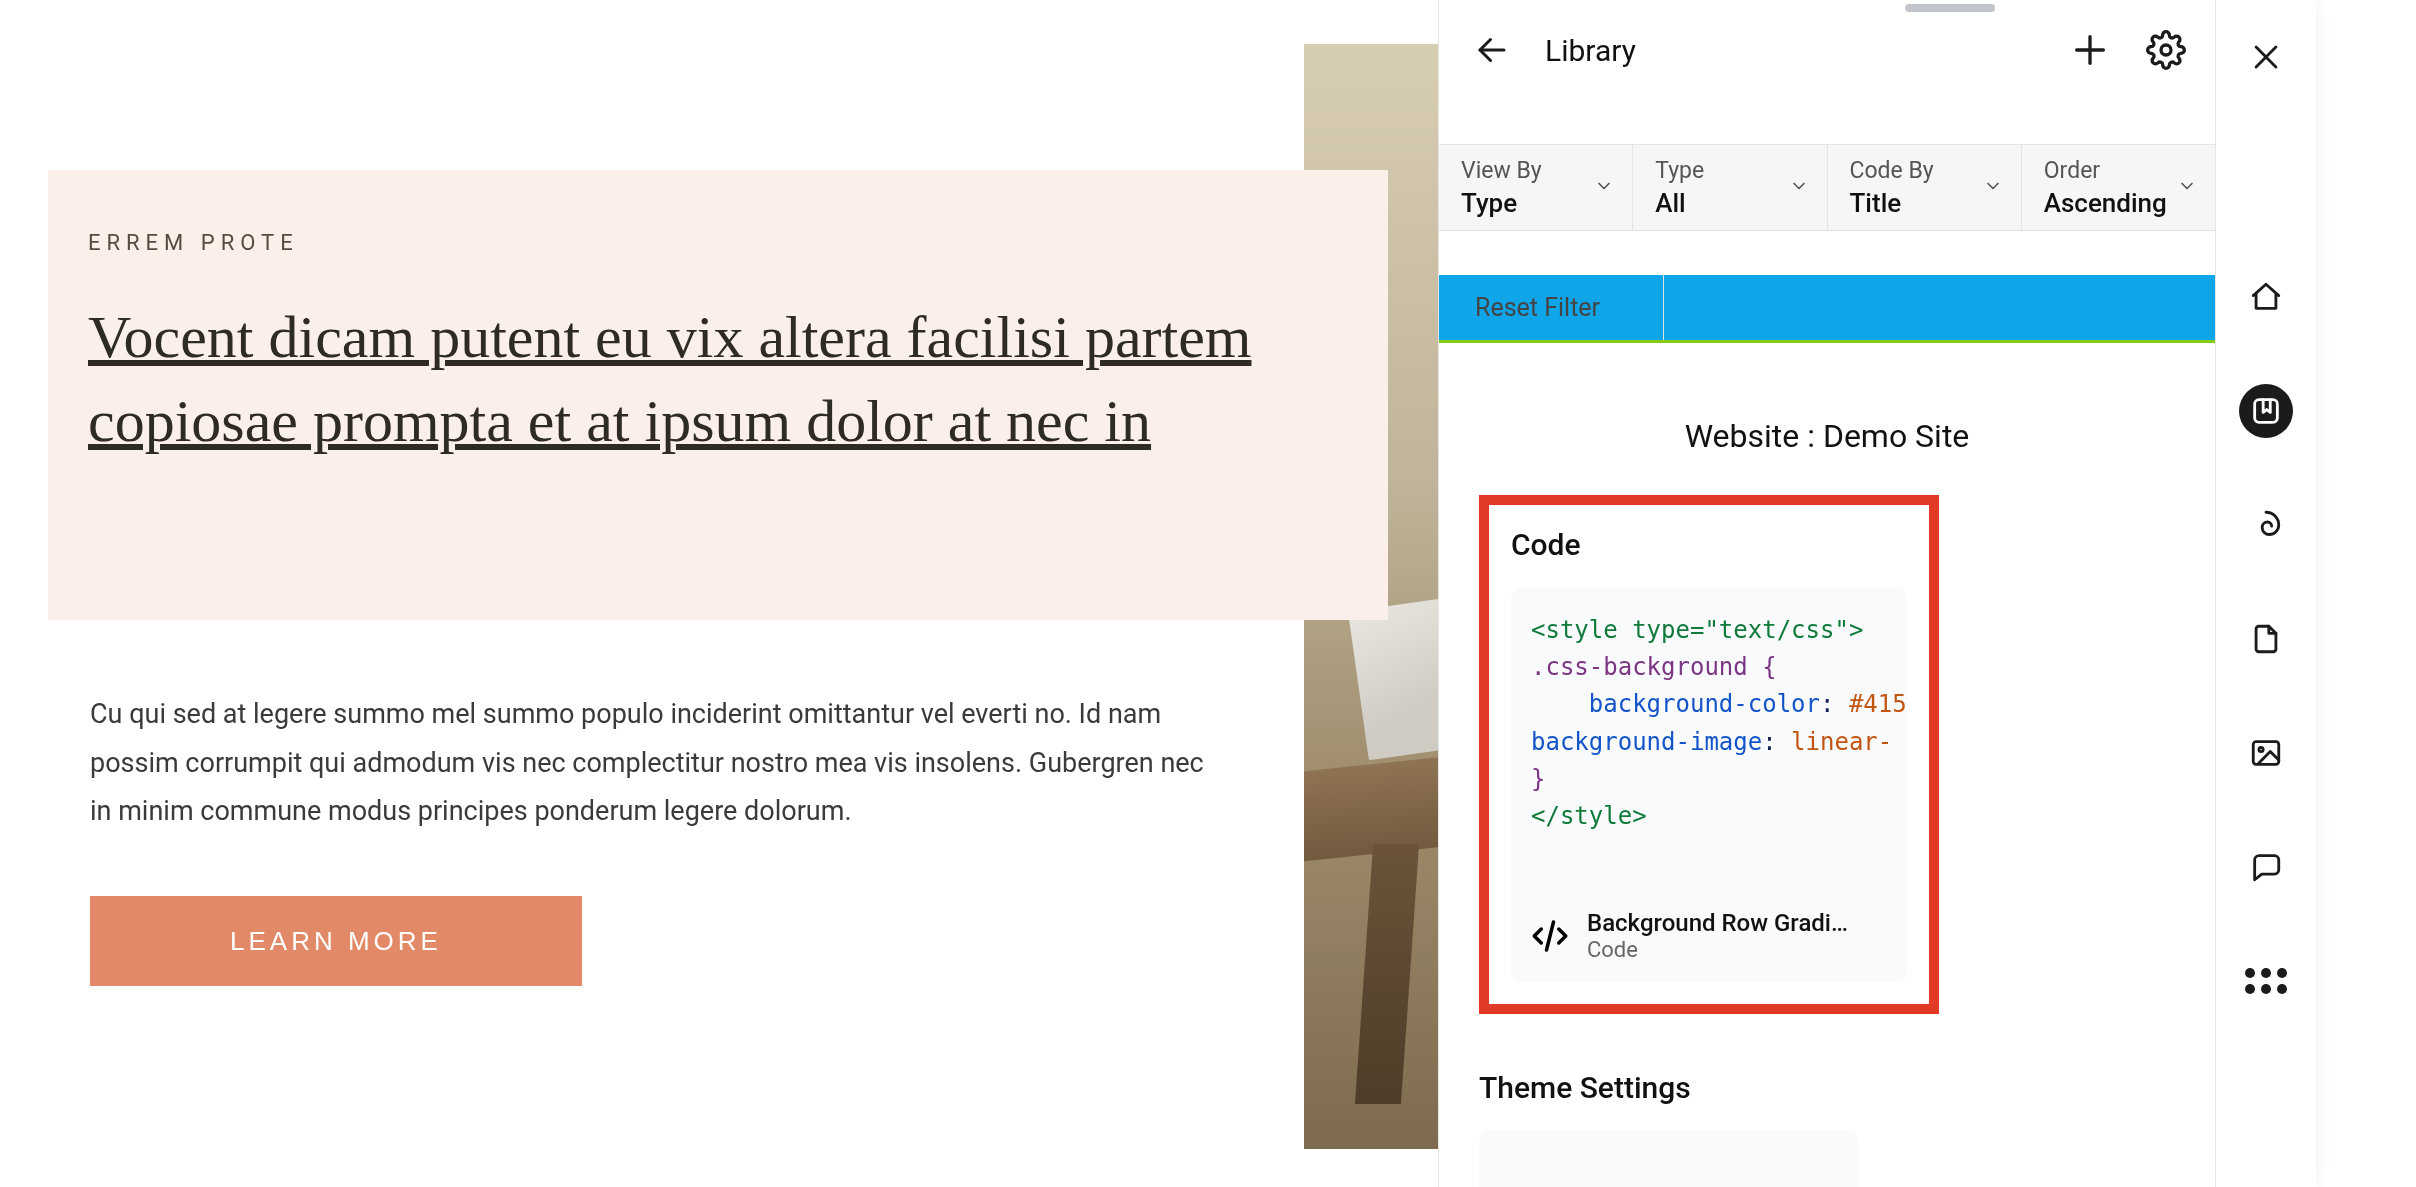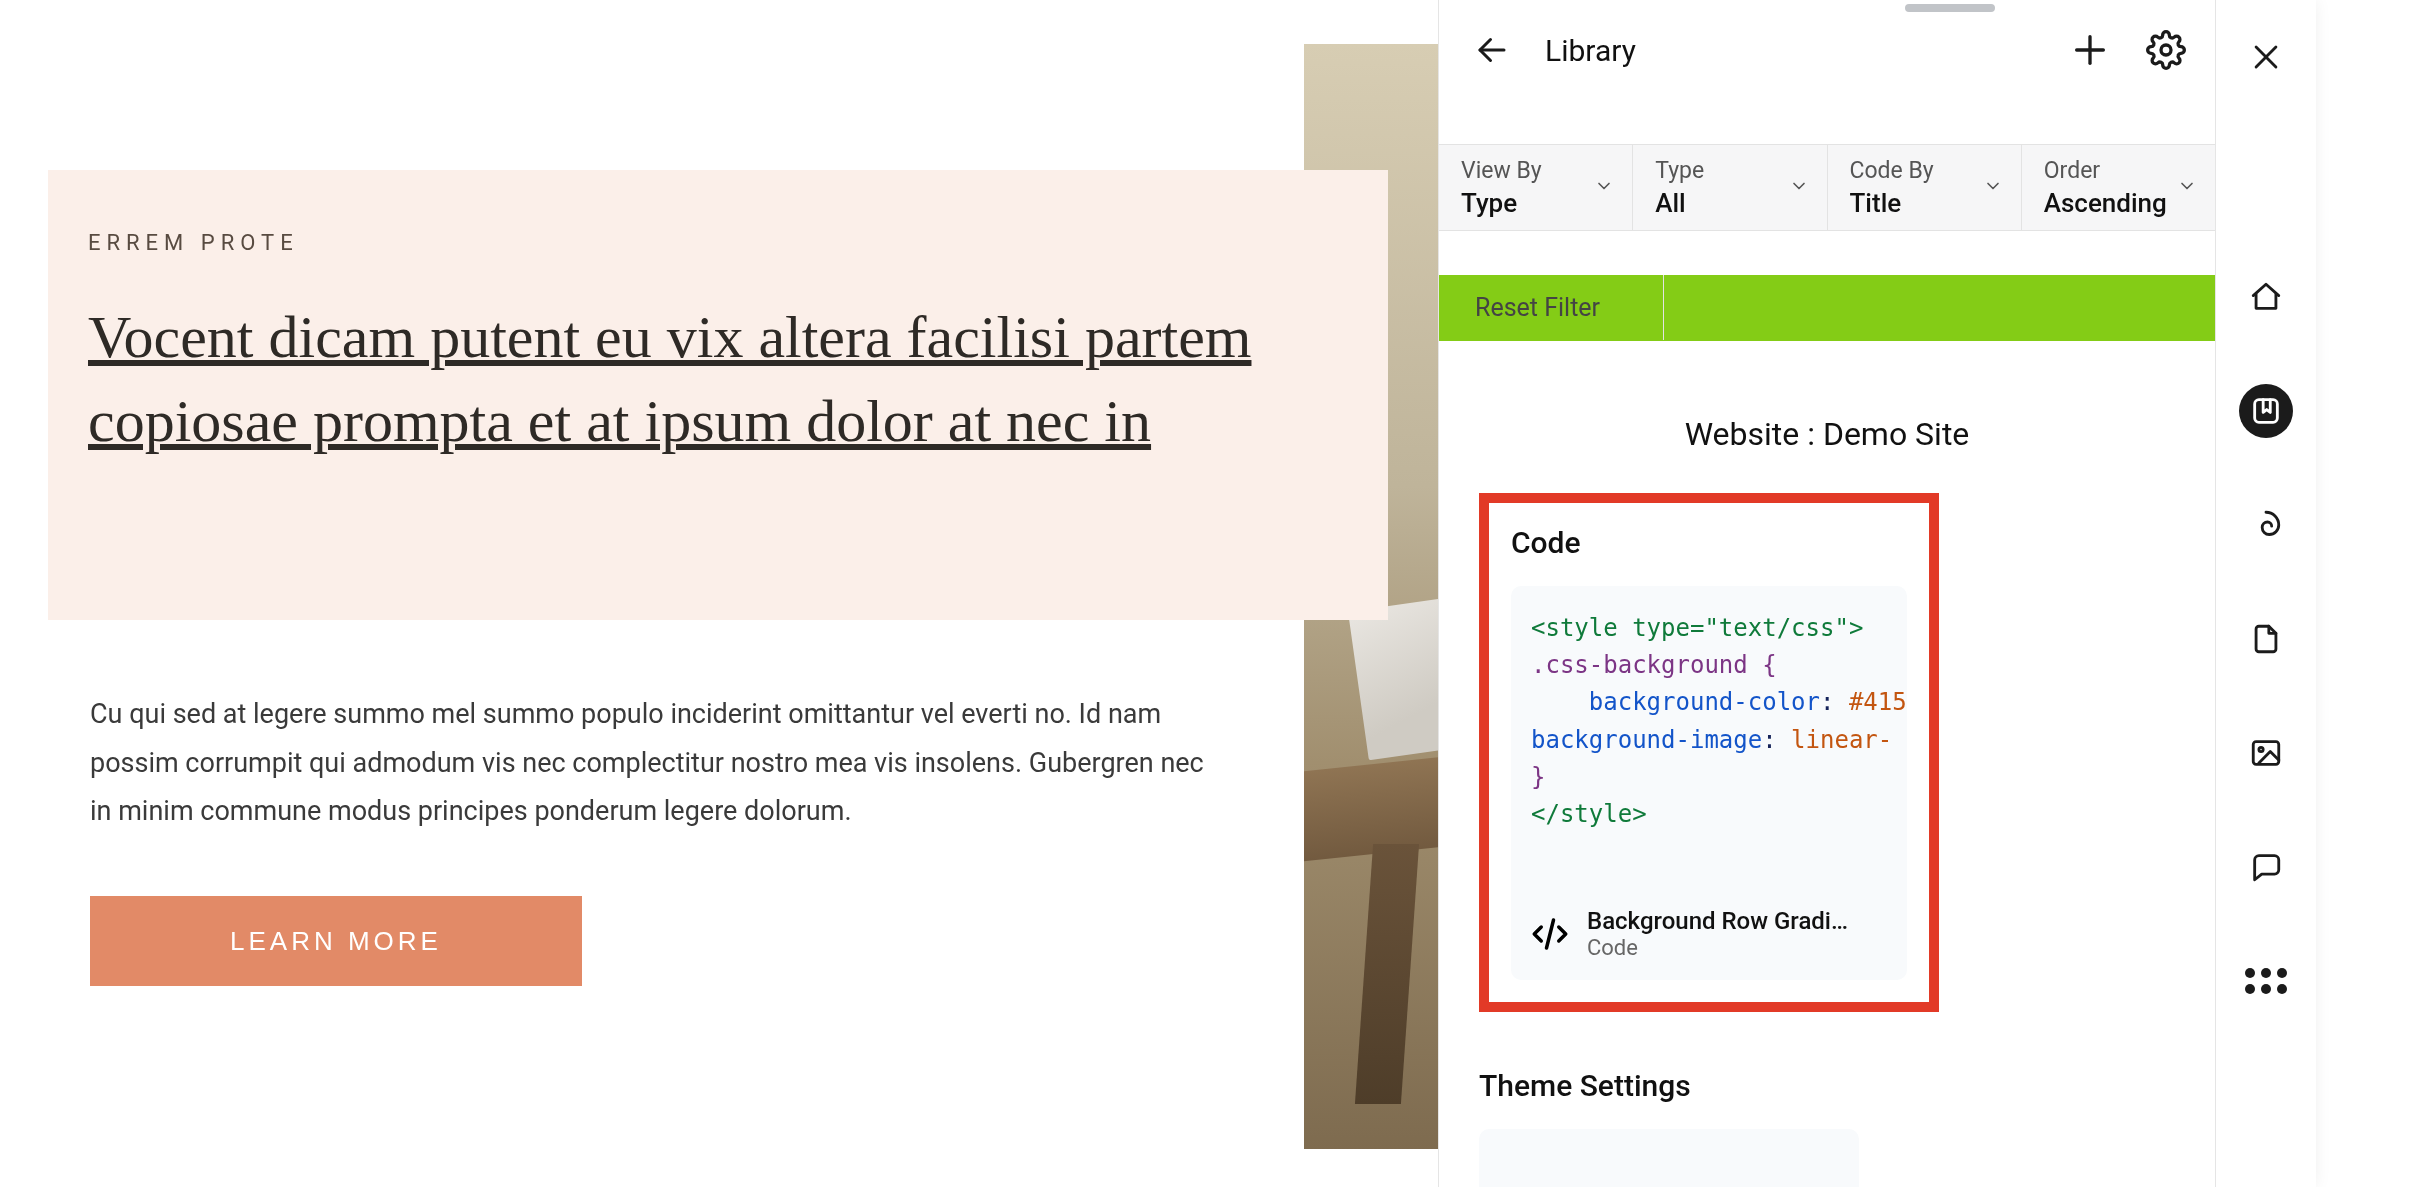--- a/index.html
+++ b/index.html
@@ -197,22 +197,22 @@
     position: absolute;
     right: 18px;
     top: 50%;
     transform: translateY(-50%);
     color: #555;
   }
   .chevron svg { width: 20px; height: 20px; }
 
   .reset-row {
     display: flex;
-    border-bottom: 1px solid #84cc16;
-    background: #84cc16;
+    border-bottom: 3px solid #84cc16;
+    background: #0ea5e9;
   }
   .reset-cell {
     padding: 18px 36px;
     font-size: 25px;
     color: #444;
     border-right: 1px solid #e3e3e3;
     cursor: pointer;
     width: 225px;
   }
 

